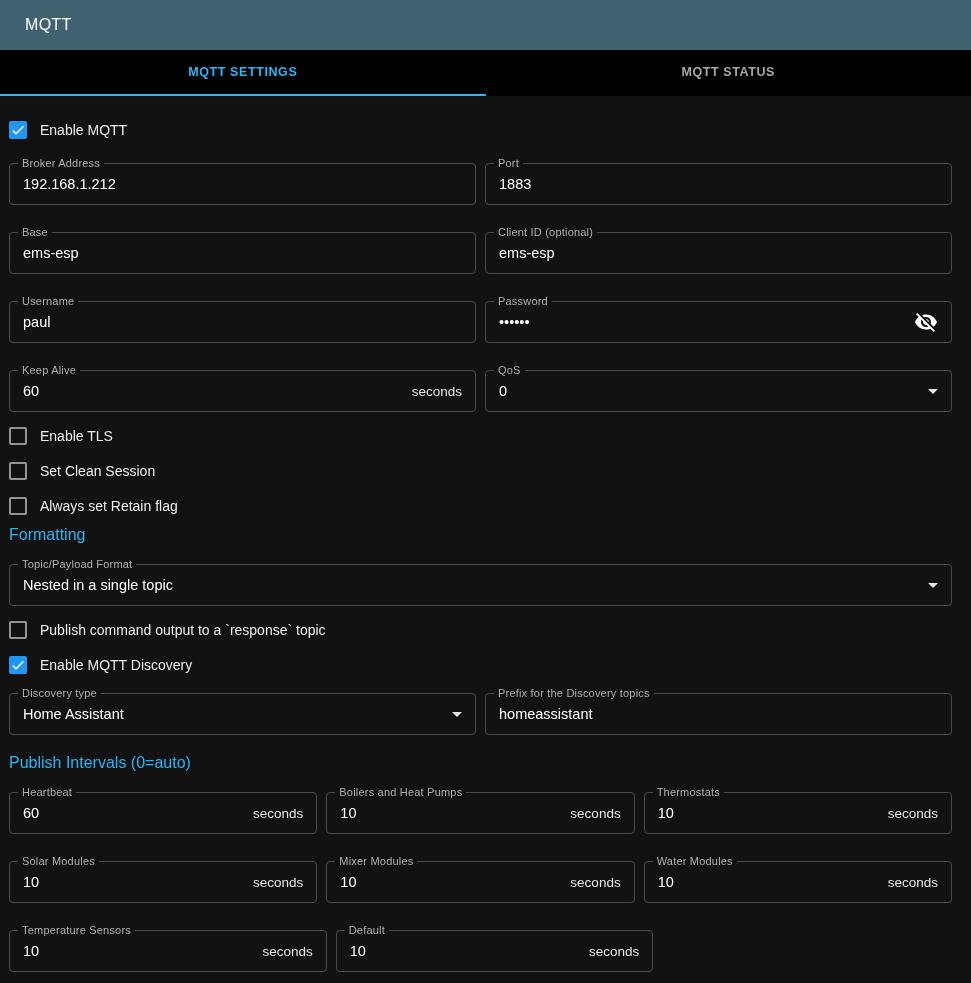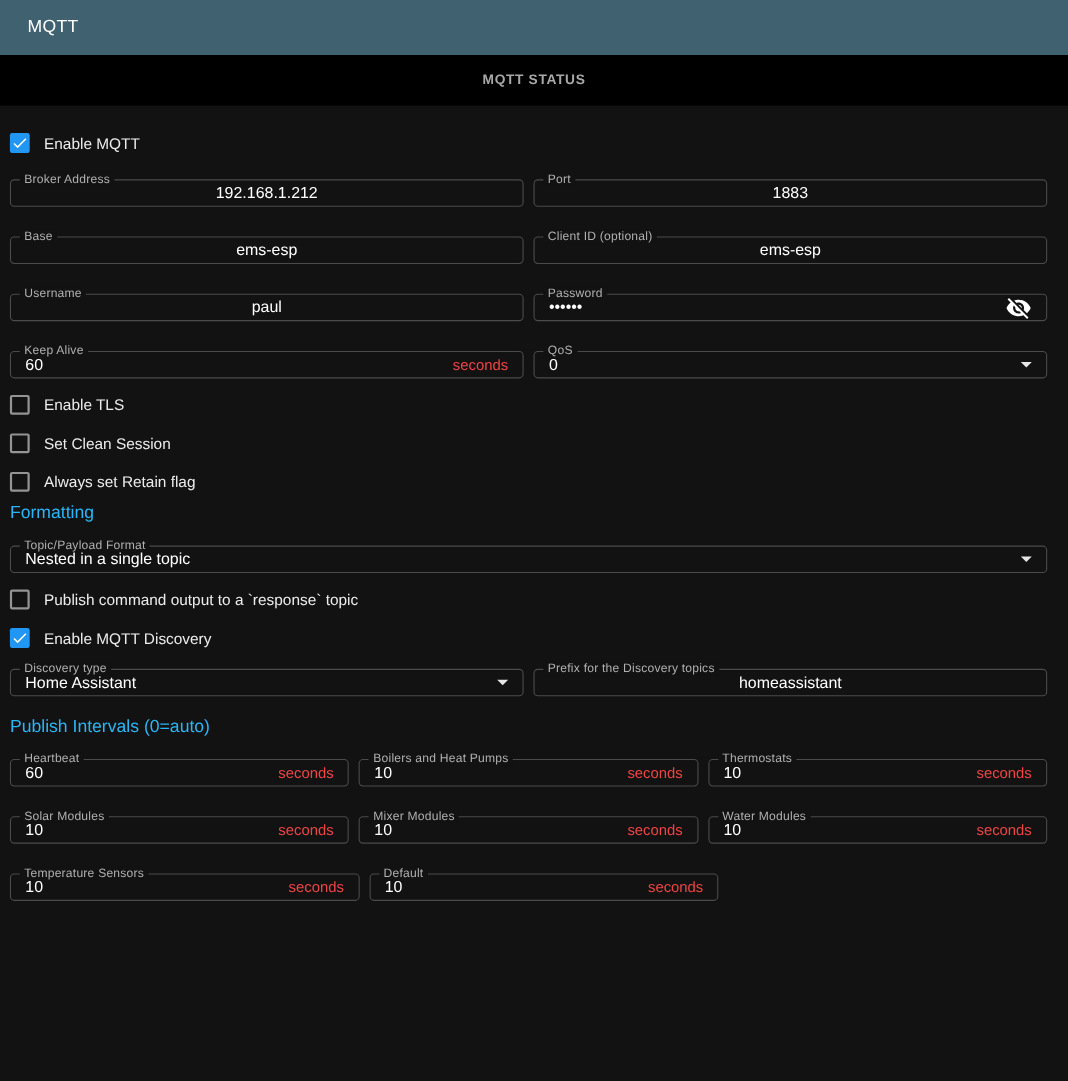--- a/index.html
+++ b/index.html
@@ -41,39 +41,38 @@
     width:18px; height:18px; flex:0 0 18px;
     border-radius:2px;
     border:2px solid #949494;
     background:transparent;
     display:flex; align-items:center; justify-content:center;
   }
   .checkbox.checked { border:none; background:var(--checkbox,#2196f3); }
   .checkmark { width:16px; height:16px; fill:#fff; }
   .row { display:flex; gap:9px; margin-bottom:19px; }
   .field {
-    position:relative; flex:1; height:25px; margin-top:8px;
+    position:relative; flex:1; height:42px; margin-top:8px;
     border:1px solid var(--border,#4b4b4b);
     border-radius:4px;
     display:flex; align-items:center;
     padding:0 13px;
     font-size:14.5px; color:#fff;
     cursor:text;
-    justify-content:center;
   }
   .field.select { cursor:pointer; }
   .field-label {
     position:absolute; top:-7px; left:8px;
     padding:0 4px;
     background:var(--page_bg,#121212);
     font-size:11px; color:var(--label,#b0b0b0);
     letter-spacing:.2px; white-space:nowrap;
   }
   .field-value { white-space:nowrap; }
-  .suffix { margin-left:auto; color:#ef4444; font-size:13.5px; }
+  .suffix { margin-left:auto; color:#e5e5e5; font-size:13.5px; }
   .chevron {
     margin-left:auto;
     width:0; height:0;
     border-left:5px solid transparent;
     border-right:5px solid transparent;
     border-top:5px solid #e6e6e6;
   }
   .eye { margin-left:auto; width:24px; height:24px; cursor:pointer; }
   .eye svg { width:24px; height:24px; fill:#fff; }
   .section-title {
@@ -88,20 +87,23 @@
 </head>
 <body>
 
 <div class="app">
 
   <header class="appbar">
     <span class="app-title">MQTT</span>
   </header>
 
   <nav class="tabbar">
+    <div class="tab active">
+      <span>MQTT SETTINGS</span>
+    </div>
     <div class="tab">
       <span>MQTT STATUS</span>
     </div>
   </nav>
 
   <main class="content">
 
     <label class="check-row">
       <span class="checkbox checked">
         <svg class="checkmark" viewBox="0 0 24 24">

